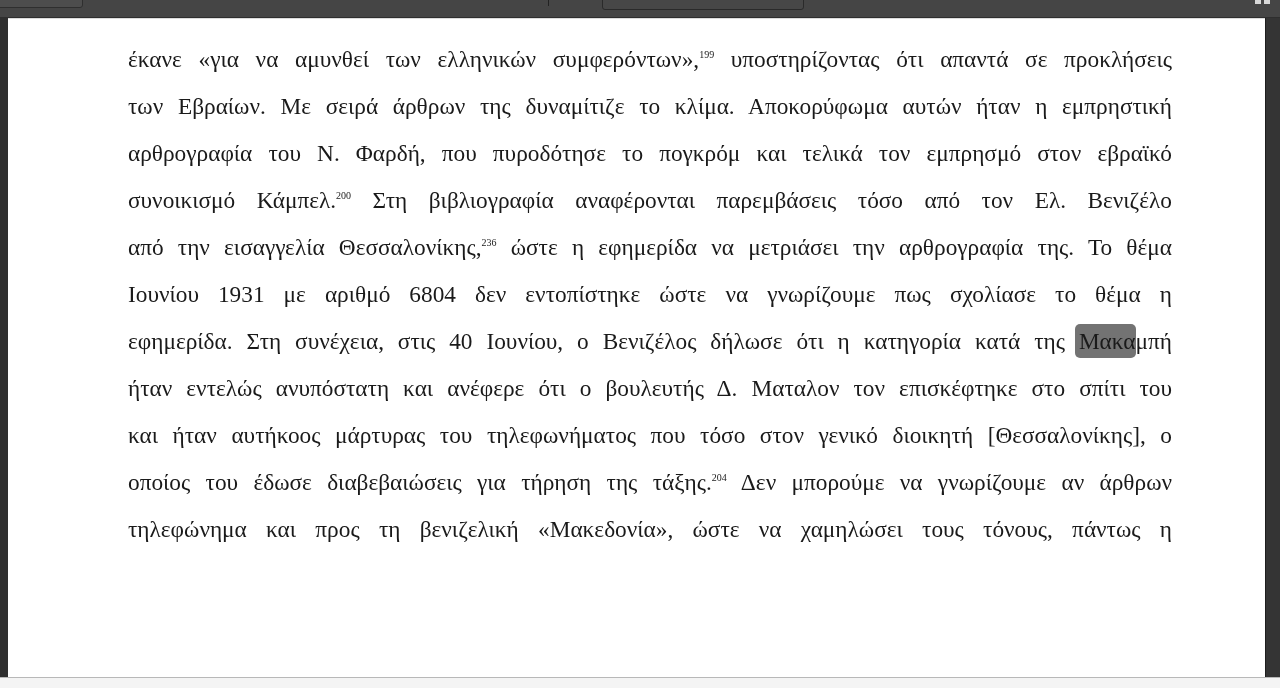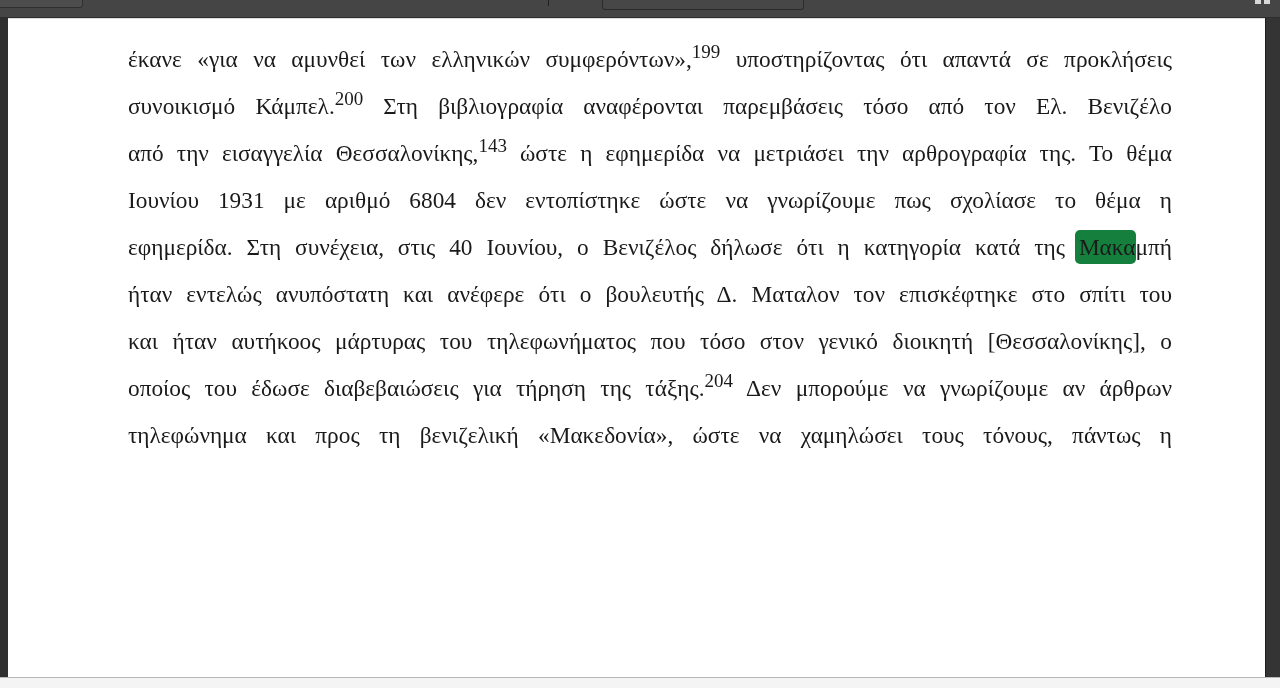--- a/index.html
+++ b/index.html
@@ -52,27 +52,27 @@
     height: 47px;
     line-height: 47px;
     font-size: 23.3px;
     color: #1a1a1a;
     text-align: justify;
     text-align-last: justify;
     white-space: nowrap;
   }
   .line .wrap { display: block; text-align: justify; text-align-last: justify; white-space: normal; }
   sup {
-    font-size: 19px;
+    font-size: 10px;
     vertical-align: 0;
     position: relative; top: -9px;
     line-height: 0;
   }
   .hl {
-    background: #15803d;
+    background: #737373;
     border-radius: 5px;
     padding: 4px 0 4px 4px;
     margin-left: -4px;
   }
 </style>
 </head>
 <body>
 
 <div class="toolbar">
   <div class="tb-btn"></div>
@@ -85,24 +85,30 @@
 </div>
 
 <div class="left-strip"></div>
 
 <div class="page">
   <div class="text-block" id="text-block">
       <div class="line">
         <span class="wrap"><span>έκανε «για να αμυνθεί των ελληνικών συμφερόντων»,</span><sup>199</sup><span> υποστηρίζοντας ότι απαντά σε προκλήσεις</span></span>
       </div>
       <div class="line">
+        <span class="wrap"><span>των Εβραίων. Με σειρά άρθρων της δυναμίτιζε το κλίμα. Αποκορύφωμα αυτών ήταν η εμπρηστική</span></span>
+      </div>
+      <div class="line">
+        <span class="wrap"><span>αρθρογραφία του Ν. Φαρδή, που πυροδότησε το πογκρόμ και τελικά τον εμπρησμό στον εβραϊκό</span></span>
+      </div>
+      <div class="line">
         <span class="wrap"><span>συνοικισμό Κάμπελ.</span><sup>200</sup><span>  Στη βιβλιογραφία αναφέρονται παρεμβάσεις τόσο από τον Ελ. Βενιζέλο</span></span>
       </div>
       <div class="line">
-        <span class="wrap"><span>από την εισαγγελία Θεσσαλονίκης,</span><sup>143</sup><span> ώστε η εφημερίδα να μετριάσει την αρθρογραφία της. Το θέμα</span></span>
+        <span class="wrap"><span>από την εισαγγελία Θεσσαλονίκης,</span><sup>236</sup><span> ώστε η εφημερίδα να μετριάσει την αρθρογραφία της. Το θέμα</span></span>
       </div>
       <div class="line">
         <span class="wrap"><span>Ιουνίου 1931 με αριθμό 6804 δεν εντοπίστηκε ώστε να γνωρίζουμε πως  σχολίασε το θέμα η</span></span>
       </div>
       <div class="line">
         <span class="wrap"><span>εφημερίδα. Στη συνέχεια, στις 40 Ιουνίου, ο Βενιζέλος δήλωσε ότι η κατηγορία κατά της </span><span class="hl">Μακα</span><span>μπή</span></span>
       </div>
       <div class="line">
         <span class="wrap"><span>ήταν εντελώς ανυπόστατη και ανέφερε ότι ο βουλευτής Δ. Ματαλον τον επισκέφτηκε στο σπίτι του</span></span>
       </div>

